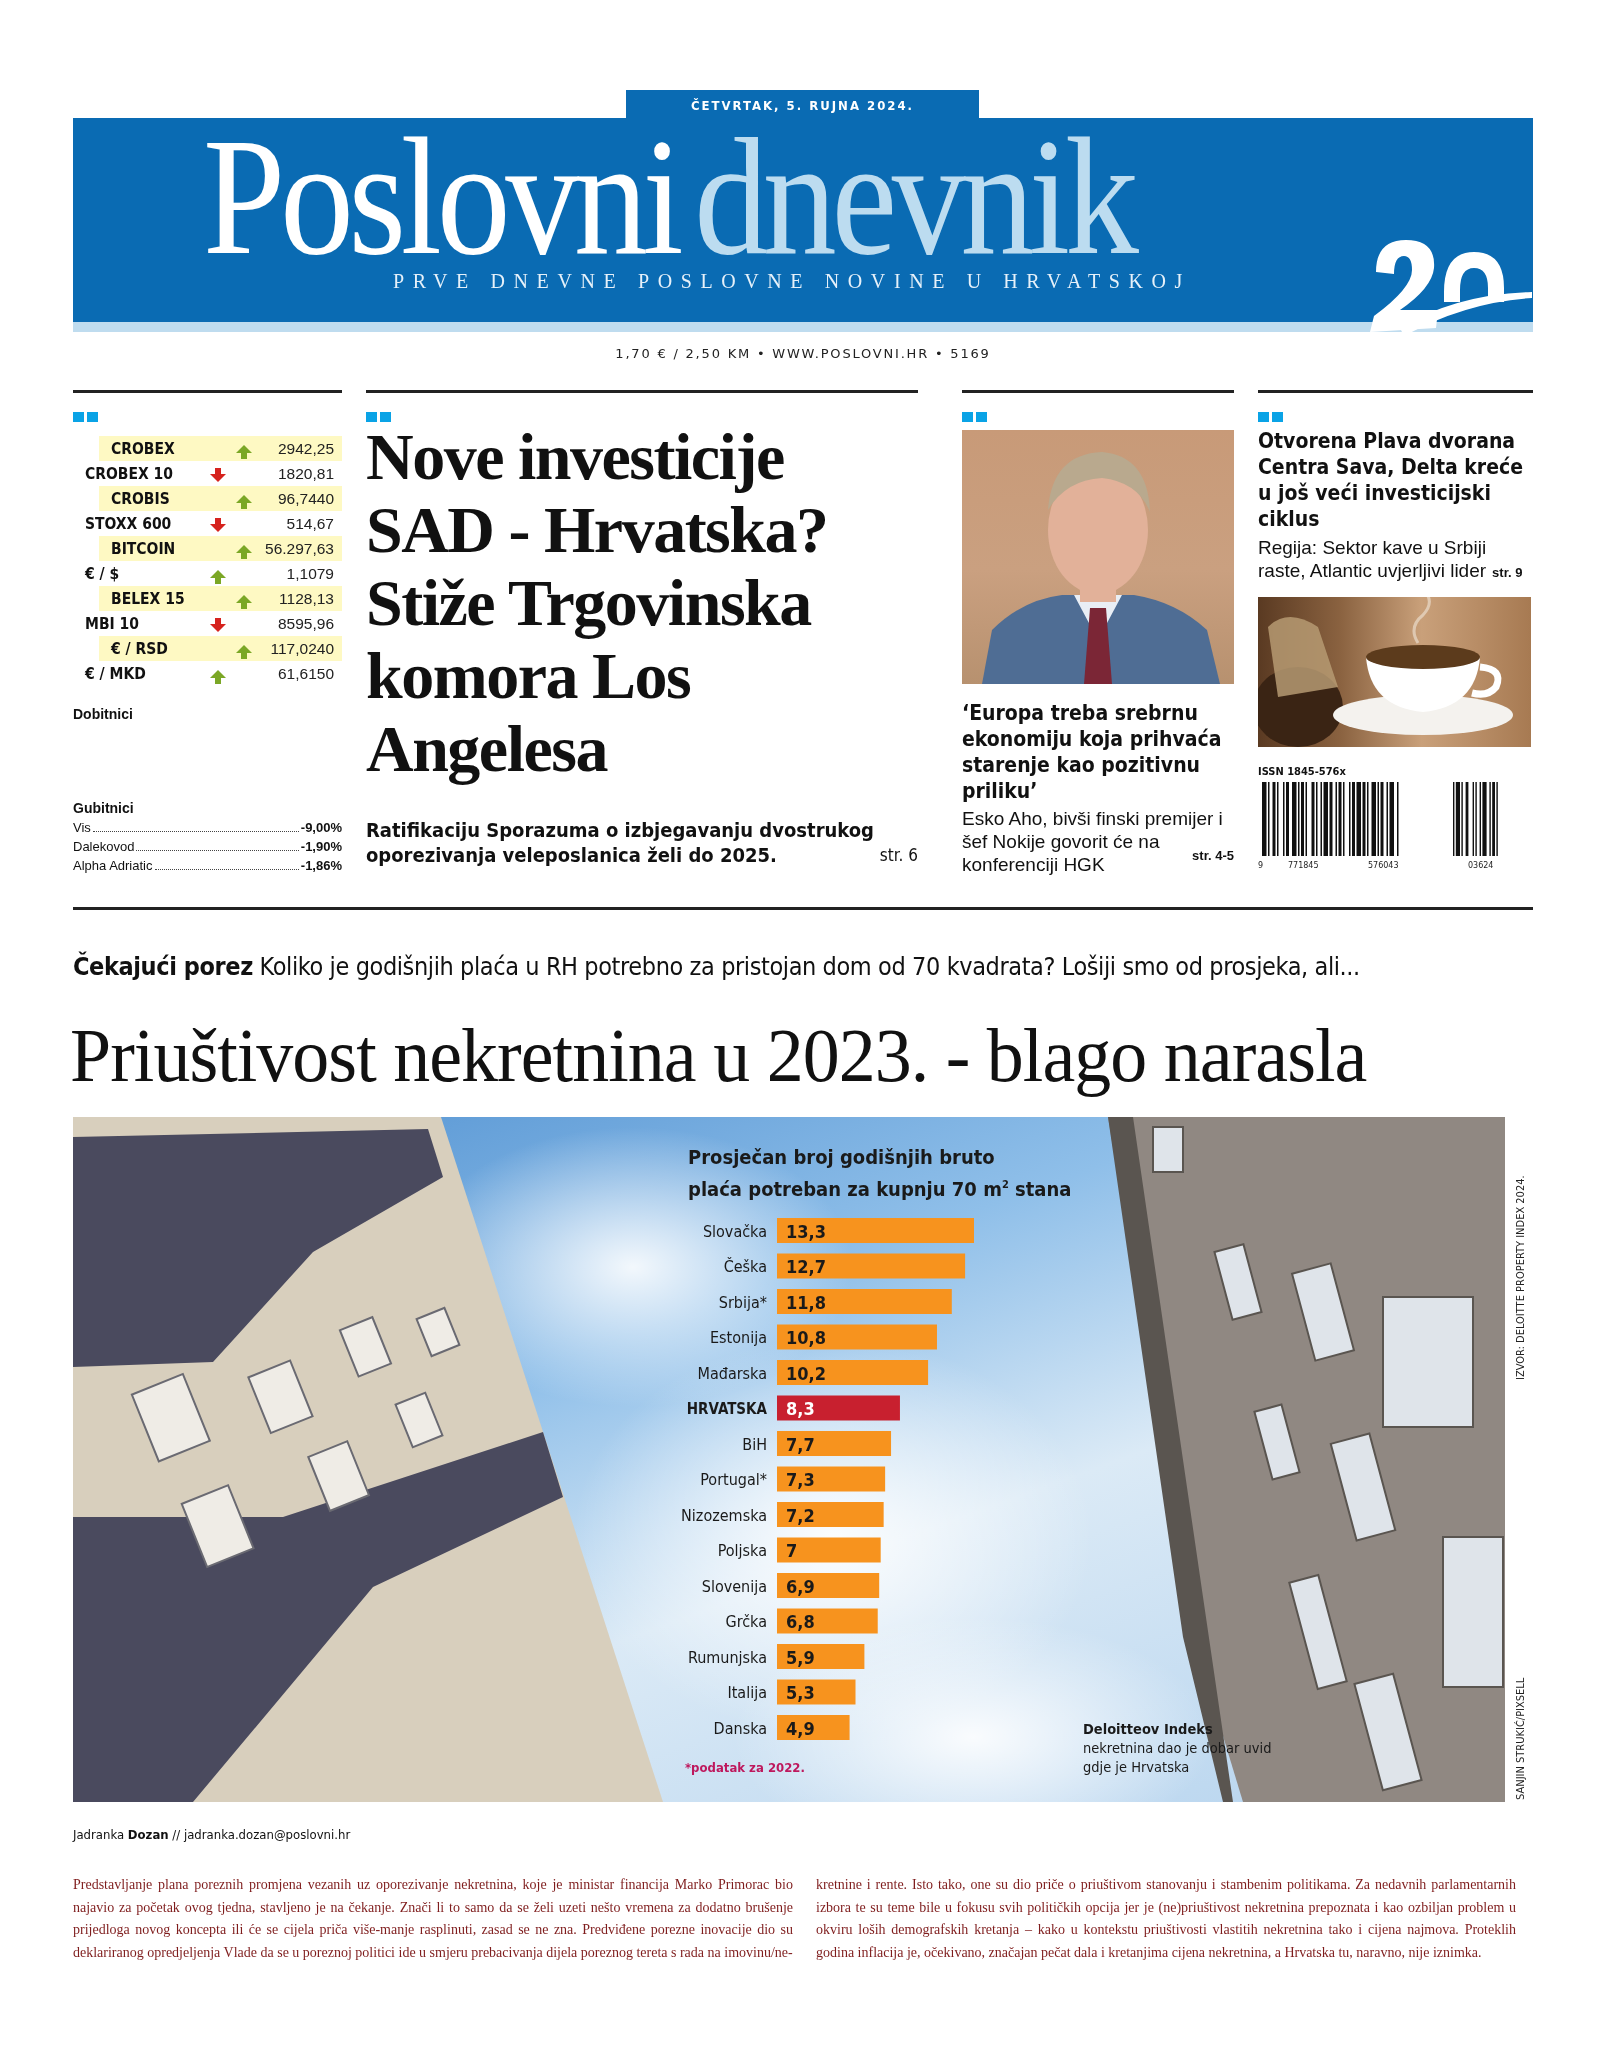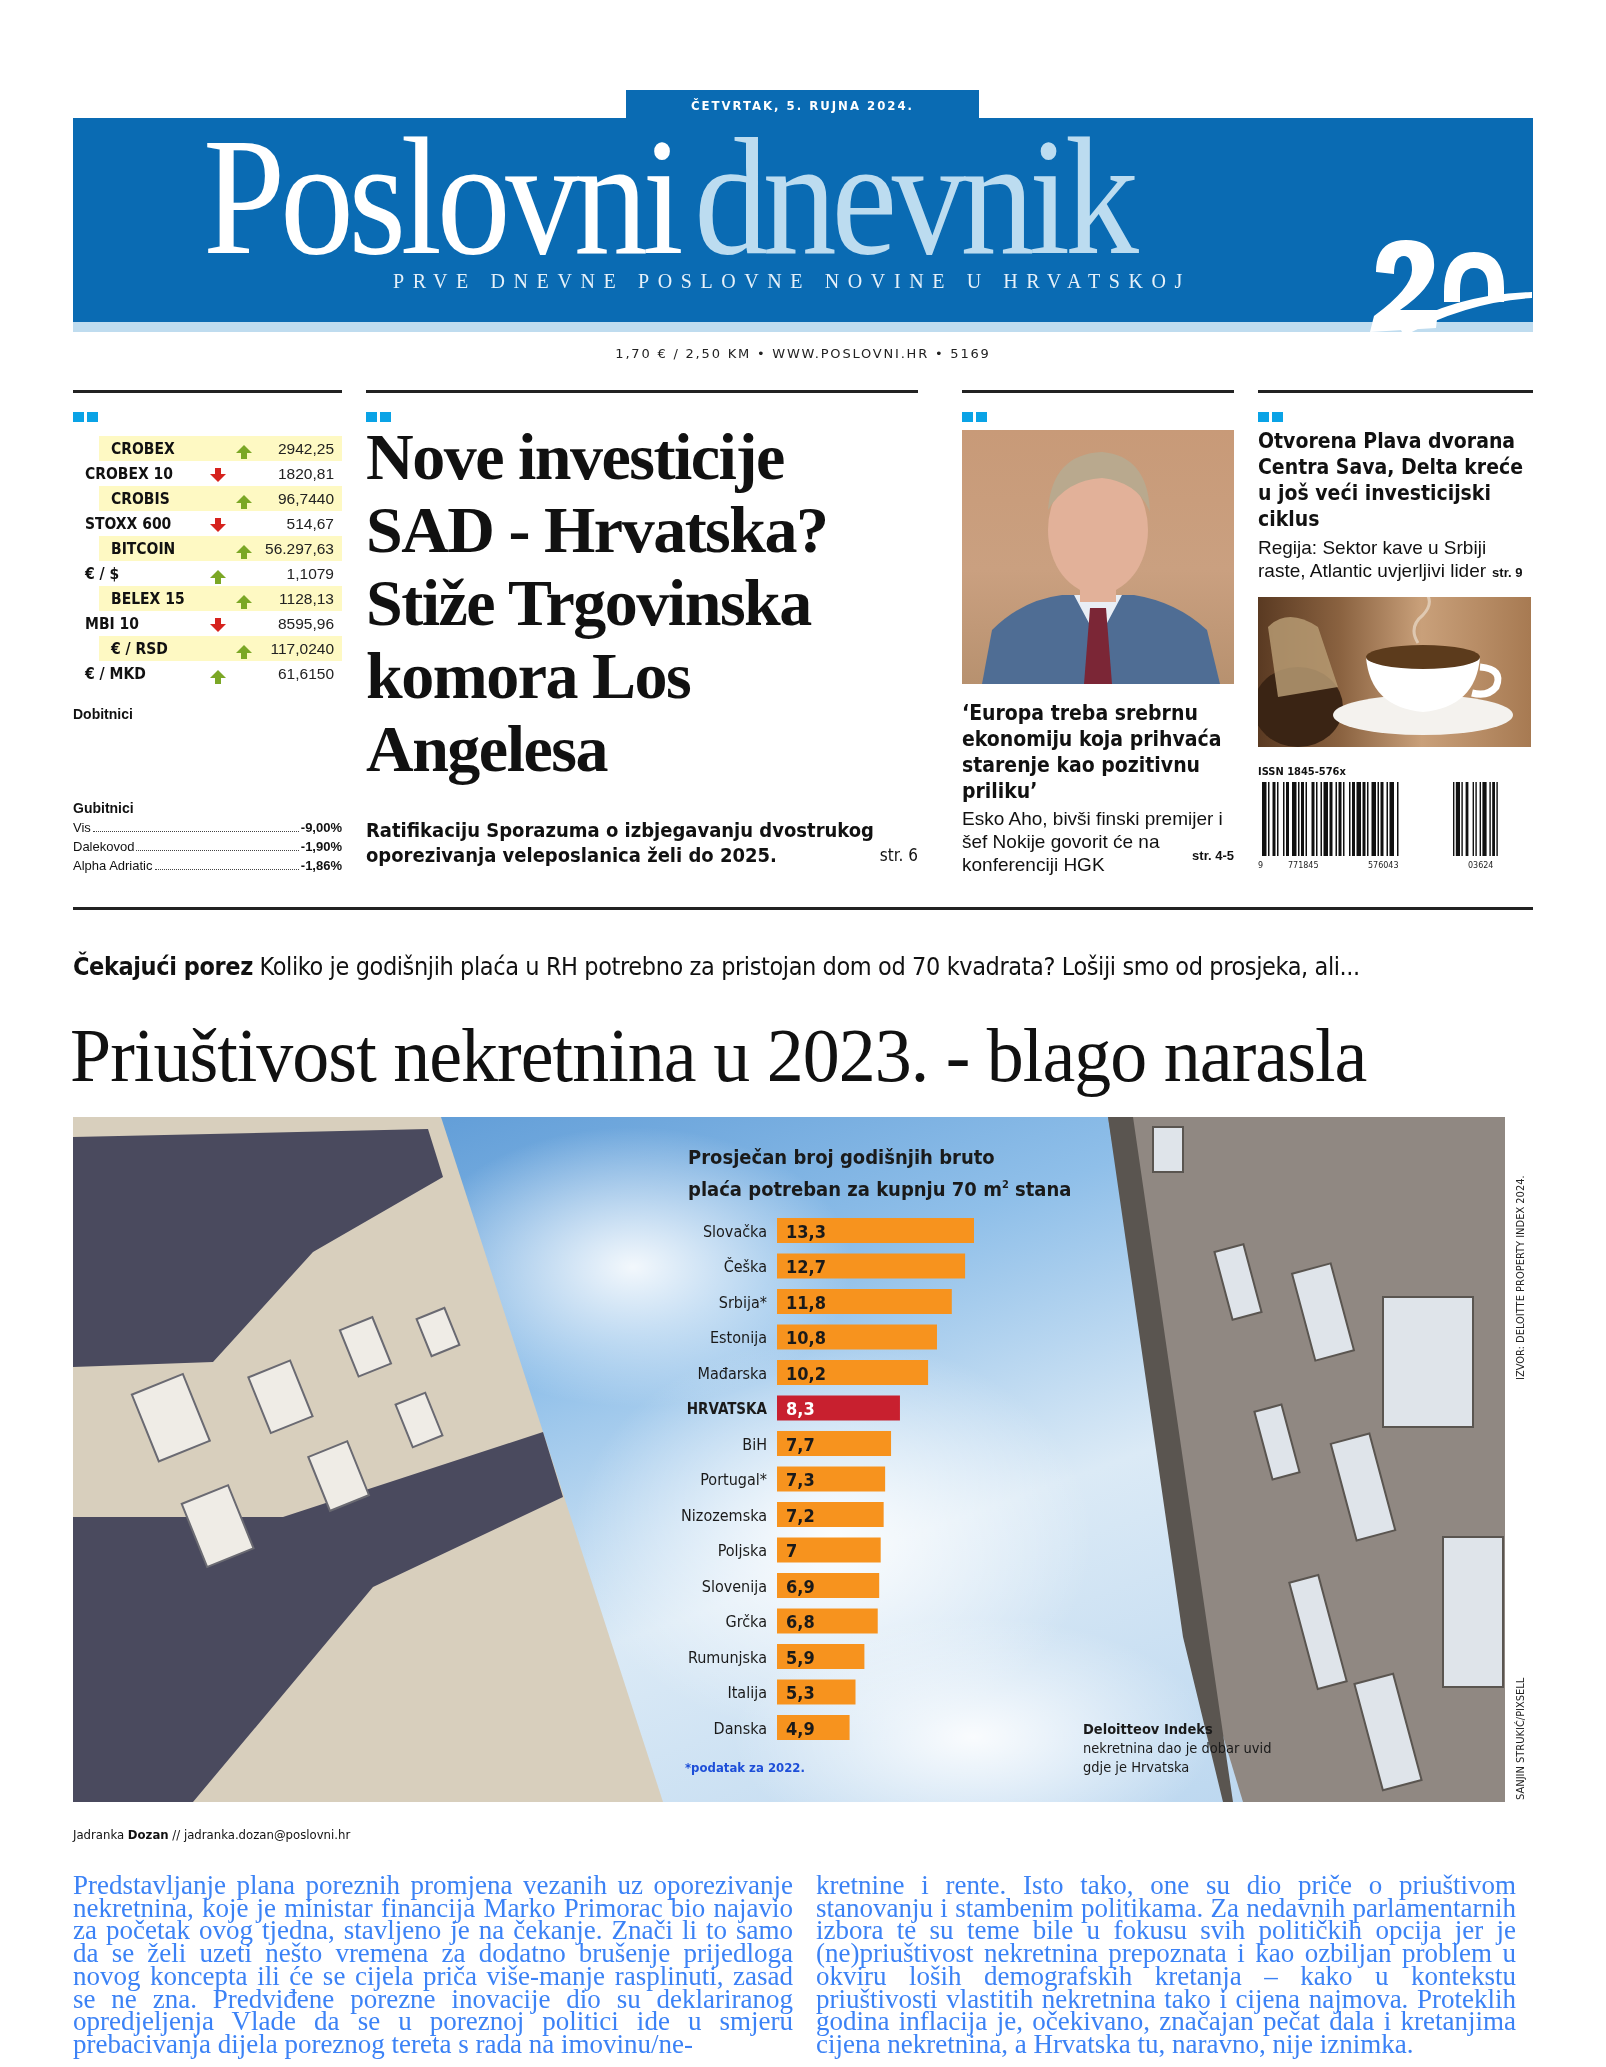--- a/index.html
+++ b/index.html
@@ -81,30 +81,30 @@
     font-size: 77px; line-height: 90px; white-space: nowrap; color: #111; transform: scaleX(0.96); transform-origin: left top; letter-spacing: -1px; }
 
   .feature-photo { left: 73px; top: 1117px; width: 1432px; height: 685px; overflow: hidden;
     background: linear-gradient(160deg, #4e8fd0 0%, #8fbfe9 35%, #dbeaf6 60%, #b5d3ee 100%); }
 
   
   .chart-title { left: 688px; top: 1143px; width: 420px; font-family: "DejaVu Sans Condensed", "DejaVu Sans", sans-serif;
     font-weight: bold; font-size: 20px; line-height: 28px; color: #1a1a1a; }
   .chart-title sup { font-size: 11px; }
   #chart { left: 660px; top: 1210px; width: 440px; height: 560px; }
-  .chart-note { left: 685px; top: 1760px; font-family: "DejaVu Sans Condensed", "DejaVu Sans", sans-serif; font-weight: bold; font-size: 13px; color: #1d4ed8; }
+  .chart-note { left: 685px; top: 1760px; font-family: "DejaVu Sans Condensed", "DejaVu Sans", sans-serif; font-weight: bold; font-size: 13px; color: #be185d; }
   .photo-caption { left: 1083px; top: 1720px; width: 200px; font-family: "DejaVu Sans Condensed", "DejaVu Sans", sans-serif; font-size: 14.5px; line-height: 19px; color: #1a1a1a; }
   .photo-caption b { display: block; font-weight: bold; }
   .vert-credit { font-family: "DejaVu Sans Condensed", "DejaVu Sans", sans-serif; font-size: 11px; color: #222; white-space: nowrap;
     transform: rotate(-90deg); transform-origin: left top; }
 
   .byline { left: 73px; top: 1827px; font-family: "DejaVu Sans Condensed", "DejaVu Sans", sans-serif; font-size: 13px; color: #111; }
   .byline b { font-weight: bold; }
-  .body-col { top: 1874px; width: 720px; font-family: "Liberation Serif", "DejaVu Serif", serif; font-size: 27px; line-height: 22.7px;
-    text-align: justify; color: #3b82f6; hyphens: manual; }
+  .body-col { top: 1874px; width: 720px; font-family: "Liberation Serif", "DejaVu Serif", serif; font-size: 14px; line-height: 22.7px;
+    text-align: justify; color: #7f1d1d; hyphens: manual; }
 </style>
 </head>
 <body>
 
 <div class="abs date-tab">ČETVRTAK,  5. RUJNA 2024.</div>
 <div class="abs masthead">
   <div class="logo">
     <span class="w1">Poslovni</span><span class="w2">dnevnik</span>
   </div>
   <div class="tagline">PRVE DNEVNE POSLOVNE NOVINE U HRVATSKOJ</div>

